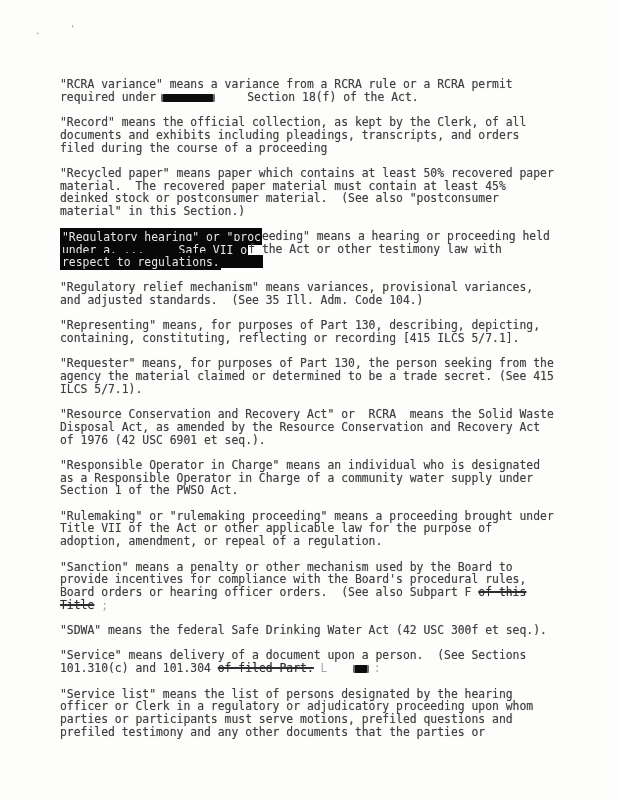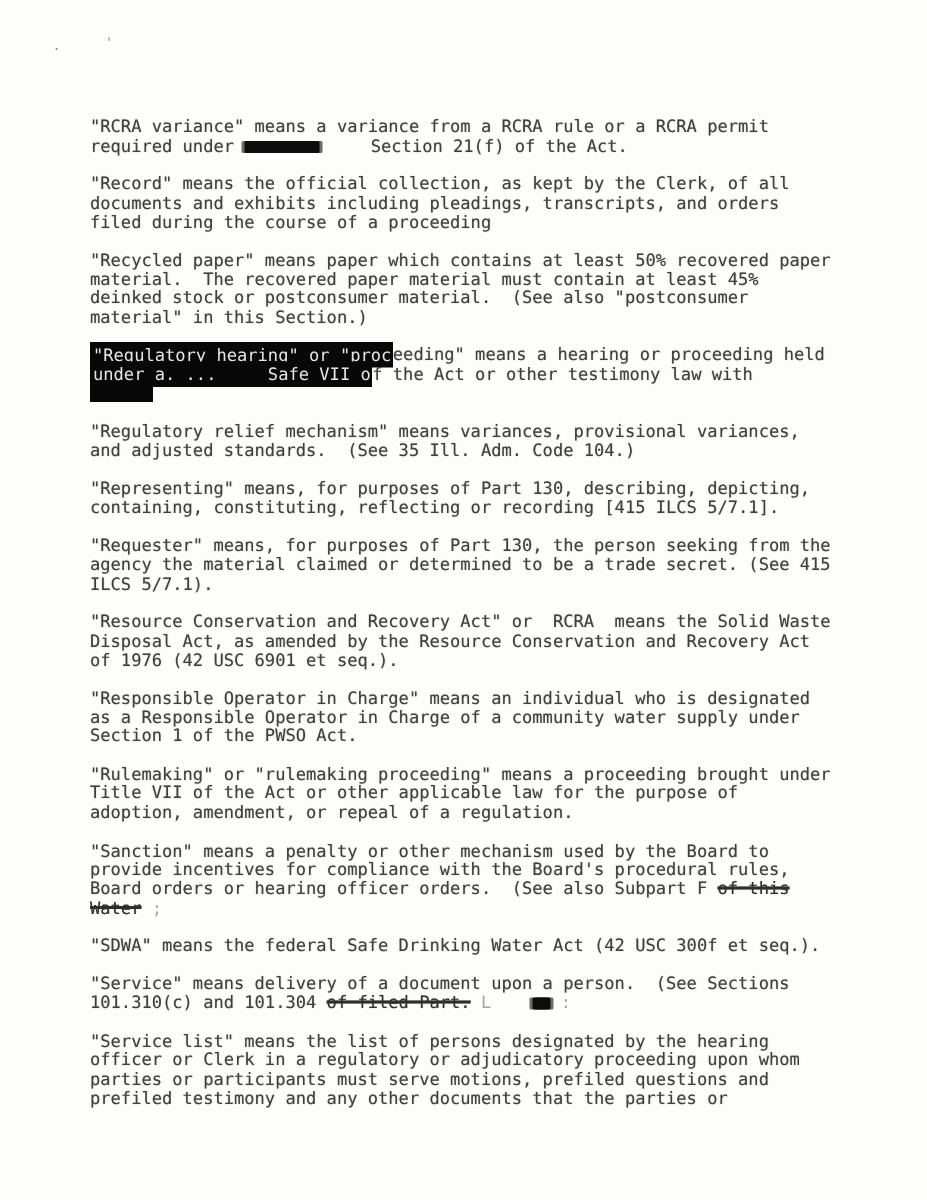--- a/index.html
+++ b/index.html
@@ -64,51 +64,51 @@
   }
 </style>
 </head>
 <body>
 
 <div class="page">
   <span class="speck" style="left:35px;top:26px;">.</span>
   <span class="speck" style="left:70px;top:24px;">'</span>
   <div class="doc" id="doc">
       <p><span class="seg-normal">"RCRA variance" means a variance from a RCRA rule or a RCRA permit
-required under </span><span class="seg-redact" style="width: 50px;"></span><span class="seg-normal">     Section 21(f) of the Act.</span></p>
+required under </span><span class="seg-redact" style="width: 50px;"></span><span class="seg-normal">     Section 18(f) of the Act.</span></p>
       <p><span class="seg-normal">"Record" means the official collection, as kept by the Clerk, of all
 documents and exhibits including pleadings, transcripts, and orders
 filed during the course of a proceeding</span></p>
       <p><span class="seg-normal">"Recycled paper" means paper which contains at least 50% recovered paper
 material.  The recovered paper material must contain at least 45%
 deinked stock or postconsumer material.  (See also "postconsumer
 material" in this Section.)</span></p>
       <p><span class="seg-hl">"Regulatory hearing" or "proc</span><span class="seg-normal">eeding" means a hearing or proceeding held
 </span><span class="seg-hl">under a. ...     Safe VII o</span><span class="seg-normal">f the Act or other testimony law with
-</span><span class="seg-hlfill" style="width: 42px;"></span></p>
+</span><span class="seg-hl">respect to regulations.</span><span class="seg-hlfill" style="width: 42px;"></span></p>
       <p><span class="seg-normal">"Regulatory relief mechanism" means variances, provisional variances,
 and adjusted standards.  (See 35 Ill. Adm. Code 104.)</span></p>
       <p><span class="seg-normal">"Representing" means, for purposes of Part 130, describing, depicting,
 containing, constituting, reflecting or recording [415 ILCS 5/7.1].</span></p>
       <p><span class="seg-normal">"Requester" means, for purposes of Part 130, the person seeking from the
 agency the material claimed or determined to be a trade secret. (See 415
 ILCS 5/7.1).</span></p>
       <p><span class="seg-normal">"Resource Conservation and Recovery Act" or  RCRA  means the Solid Waste
 Disposal Act, as amended by the Resource Conservation and Recovery Act
 of 1976 (42 USC 6901 et seq.).</span></p>
       <p><span class="seg-normal">"Responsible Operator in Charge" means an individual who is designated
 as a Responsible Operator in Charge of a community water supply under
 Section 1 of the PWSO Act.</span></p>
       <p><span class="seg-normal">"Rulemaking" or "rulemaking proceeding" means a proceeding brought under
 Title VII of the Act or other applicable law for the purpose of
 adoption, amendment, or repeal of a regulation.</span></p>
       <p><span class="seg-normal">"Sanction" means a penalty or other mechanism used by the Board to
 provide incentives for compliance with the Board's procedural rules,
 Board orders or hearing officer orders.  (See also Subpart F </span><span class="seg-strike">of this</span><span class="seg-normal">
-</span><span class="seg-strike">Water</span><span class="seg-faint"> ;</span></p>
+</span><span class="seg-strike">Title</span><span class="seg-faint"> ;</span></p>
       <p><span class="seg-normal">"SDWA" means the federal Safe Drinking Water Act (42 USC 300f et seq.).</span></p>
       <p><span class="seg-normal">"Service" means delivery of a document upon a person.  (See Sections
 101.310(c) and 101.304 </span><span class="seg-strike">of filed Part.</span><span class="seg-faint"> L    </span><span class="seg-redact" style="width: 12px;"></span><span class="seg-faint"> :</span></p>
       <p><span class="seg-normal">"Service list" means the list of persons designated by the hearing
 officer or Clerk in a regulatory or adjudicatory proceeding upon whom
 parties or participants must serve motions, prefiled questions and
 prefiled testimony and any other documents that the parties or</span></p>
     </div>
 </div>
 

